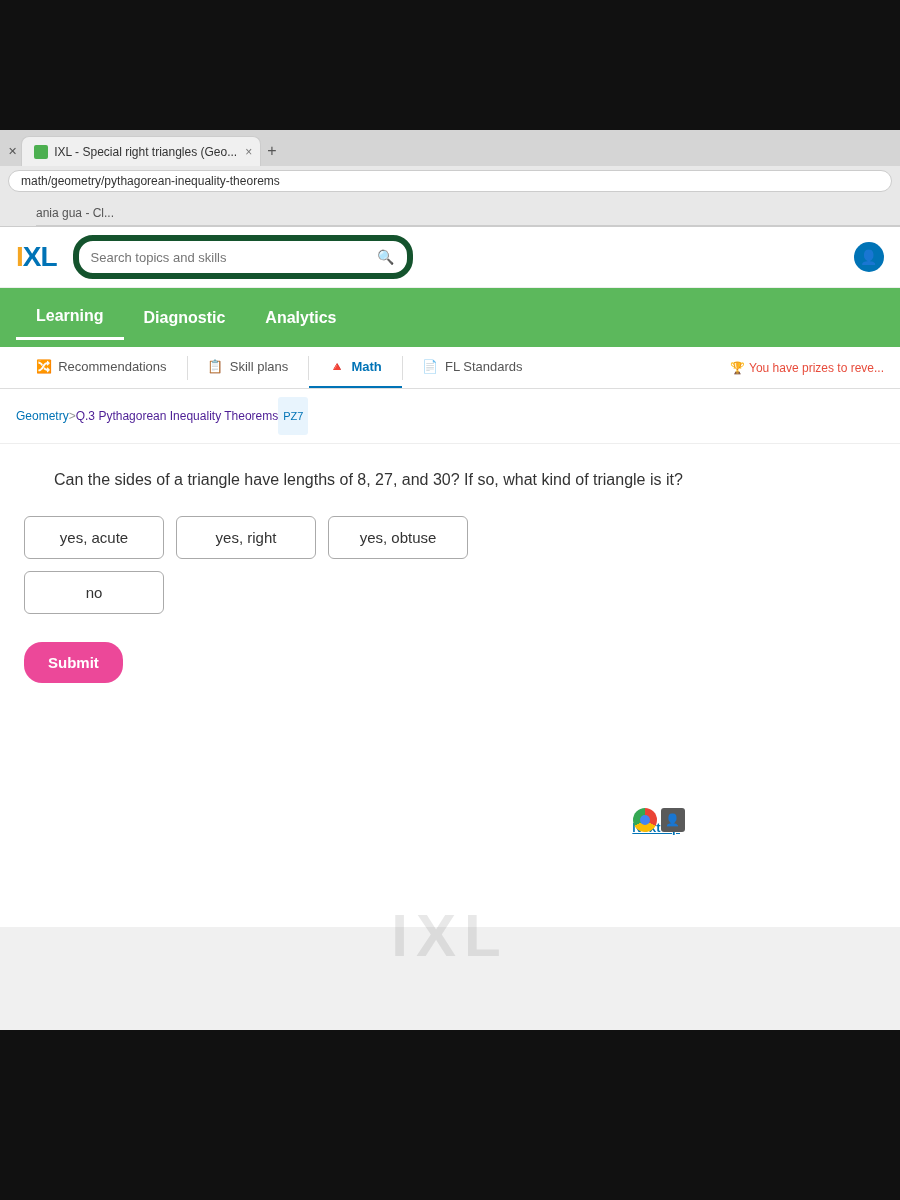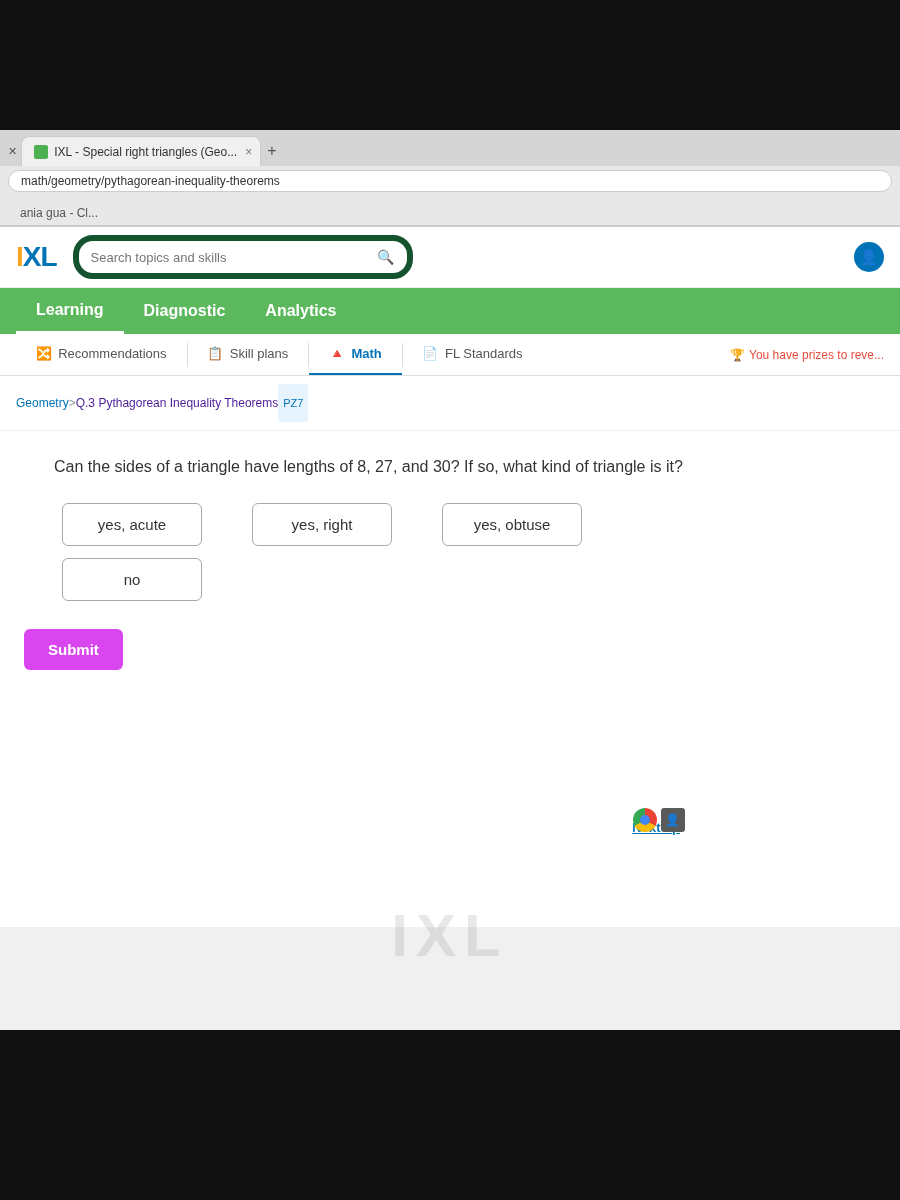--- a/index.html
+++ b/index.html
@@ -101,28 +101,29 @@
       flex: 1;
       background: white;
       border: 1px solid #ccc;
       border-radius: 12px;
       padding: 3px 12px;
       font-size: 12px;
       color: #333;
     }
 
     .bookmarks-bar {
-      padding: 3px 20px;
+      padding: 3px 0;
       background: #e8e8e8;
       font-size: 12px;
       color: #555;
       border-bottom: 1px solid #ccc;
       height: 26px;
       display: flex;
       align-items: center;
+      margin-left: 36px;
     }
 
     
     .ixl-app {
       background: white;
       min-height: 700px;
     }
 
     
     .ixl-header {
@@ -187,21 +188,21 @@
       color: white;
       font-size: 14px;
     }
 
     
     .ixl-nav {
       background: #5cb85c;
       display: flex;
       align-items: center;
       padding: 0 16px;
-      height: 46px;
+      height: 59px;
     }
 
     .nav-item {
       color: white;
       font-size: 16px;
       font-weight: bold;
       padding: 12px 20px;
       cursor: pointer;
       text-decoration: none;
       position: relative;
@@ -314,28 +315,27 @@
     .answer-btn {
       border: 1px solid #aaa;
       border-radius: 6px;
       padding: 12px 24px;
       font-size: 15px;
       color: #333;
       background: white;
       cursor: pointer;
       min-width: 140px;
       text-align: center;
-      margin-left: 38px;
     }
 
     .submit-btn {
-      background: #d946ef;
+      background: #ec4899;
       color: white;
       border: none;
-      border-radius: 6px;
+      border-radius: 18px;
       padding: 12px 24px;
       font-size: 15px;
       font-weight: bold;
       cursor: pointer;
     }
 
     
     .bezel-bottom {
       width: 100%;
       height: 170px;

